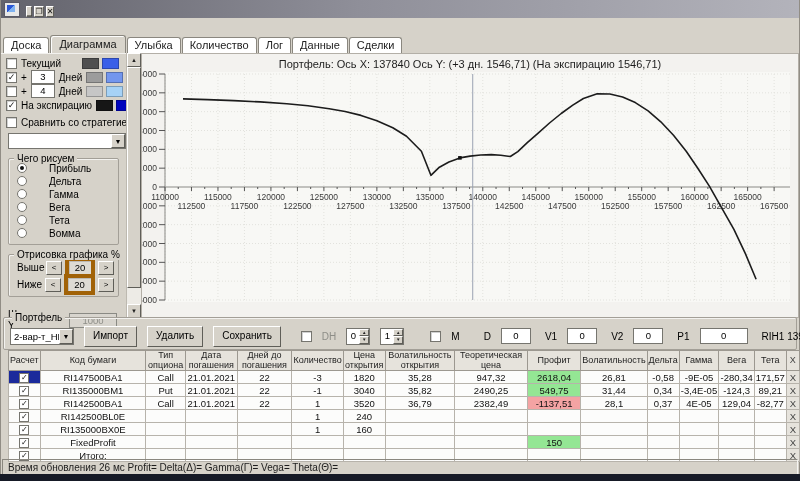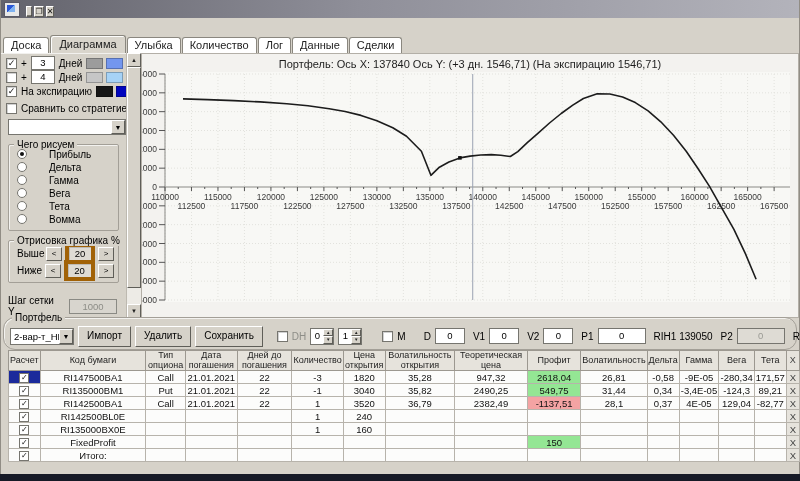--- a/index.html
+++ b/index.html
@@ -72,22 +72,22 @@
   .vs-thumb{position:absolute;top:14px;left:0;right:0;height:calc(100% - 44px);background:#d6d2c9;
     border:1px solid;border-color:#fff #5f5e58 #5f5e58 #fff;box-sizing:border-box;}
 
   
   .chartpanel{flex:1;background:#f3f2ef;border:1px solid #b3afa7;position:relative;box-sizing:border-box;}
   .chart-title{position:absolute;top:4px;left:0;right:0;text-align:center;font-size:11px;color:#1d1d1d;z-index:3;}
   #chart-svg{position:absolute;left:0;top:0;}
 
   
   .portfolio{position:absolute;top:317px;left:3px;right:3px;height:33px;border:1px solid #a39f97;
-    border-radius:12px;box-sizing:border-box;padding:7px 4px 2px 6px;display:flex;align-items:center;
-    gap:4px;font-size:10px;box-shadow:inset 1px 1px 0 #f3f2ef;}
+    border-radius:2px;box-sizing:border-box;padding:7px 4px 2px 6px;display:flex;align-items:center;
+    gap:10px;font-size:10px;box-shadow:inset 1px 1px 0 #f3f2ef;}
   .portfolio-title{position:absolute;top:-6px;left:8px;background:#d6d2c9;padding:0 3px;font-size:10px;}
   .combo2{width:64px;height:17px;background:#fff;border:1px solid #76756f;position:relative;
     box-sizing:border-box;font-size:9.5px;line-height:15px;padding-left:3px;flex:0 0 auto;white-space:nowrap;}
   .btn{height:19px;background:#d6d2c9;border:1px solid;border-color:#fff #5f5e58 #5f5e58 #fff;
     font-size:10px;padding:0 8px;line-height:17px;flex:0 0 auto;}
   .spin{display:flex;border:1px solid #76756f;background:#fff;height:15px;align-items:stretch;flex:0 0 auto;}
   .spin .v{width:12px;text-align:center;font-size:9.5px;line-height:13px;}
   .spin .arrows{width:10px;display:flex;flex-direction:column;}
   .spin .arrows span{flex:1;background:#d6d2c9;border:1px solid;border-color:#fff #5f5e58 #5f5e58 #fff;
     font-size:4.5px;line-height:5px;text-align:center;color:#222;}
@@ -135,20 +135,28 @@
       <span class="tab">Улыбка</span>
       <span class="tab">Количество</span>
       <span class="tab">Лог</span>
       <span class="tab">Данные</span>
       <span class="tab">Сделки</span>
     </div>
 
   <div class="main">
     <div class="sidebar">
 
+      <div class="srow">
+        <span class="cb"></span>
+        <span class="lbl">Текущий</span>
+        <span class="sw-group">
+          <span class="sw" style="background: rgb(79, 79, 79);"></span>
+          <span class="sw" style="background: rgb(58, 95, 232);"></span>
+        </span>
+      </div>
 
       <div class="srow">
         <span class="cb checked">✓</span>
         <span class="lbl">+</span>
         <span class="numbox">3</span>
         <span class="lbl">Дней</span>
         <span class="sw-group">
           <span class="sw" style="background: rgb(156, 156, 156);"></span>
           <span class="sw" style="background: rgb(115, 150, 238);"></span>
         </span>
@@ -592,14 +600,17 @@
           <td></td>
           <td></td>
           <td></td>
           <td></td>
           <td></td>
           <td class="xcol">X</td>
         </tr>
       </tbody>
     </table>
 
+  <div class="statusbar">
+    <span>Время обновления 26 мс  Profit= Delta(Δ)= Gamma(Г)= Vega= Theta(Θ)=</span>
+  </div>
   <div class="bottomstrip"></div>
 </div>
 
 </body></html>

